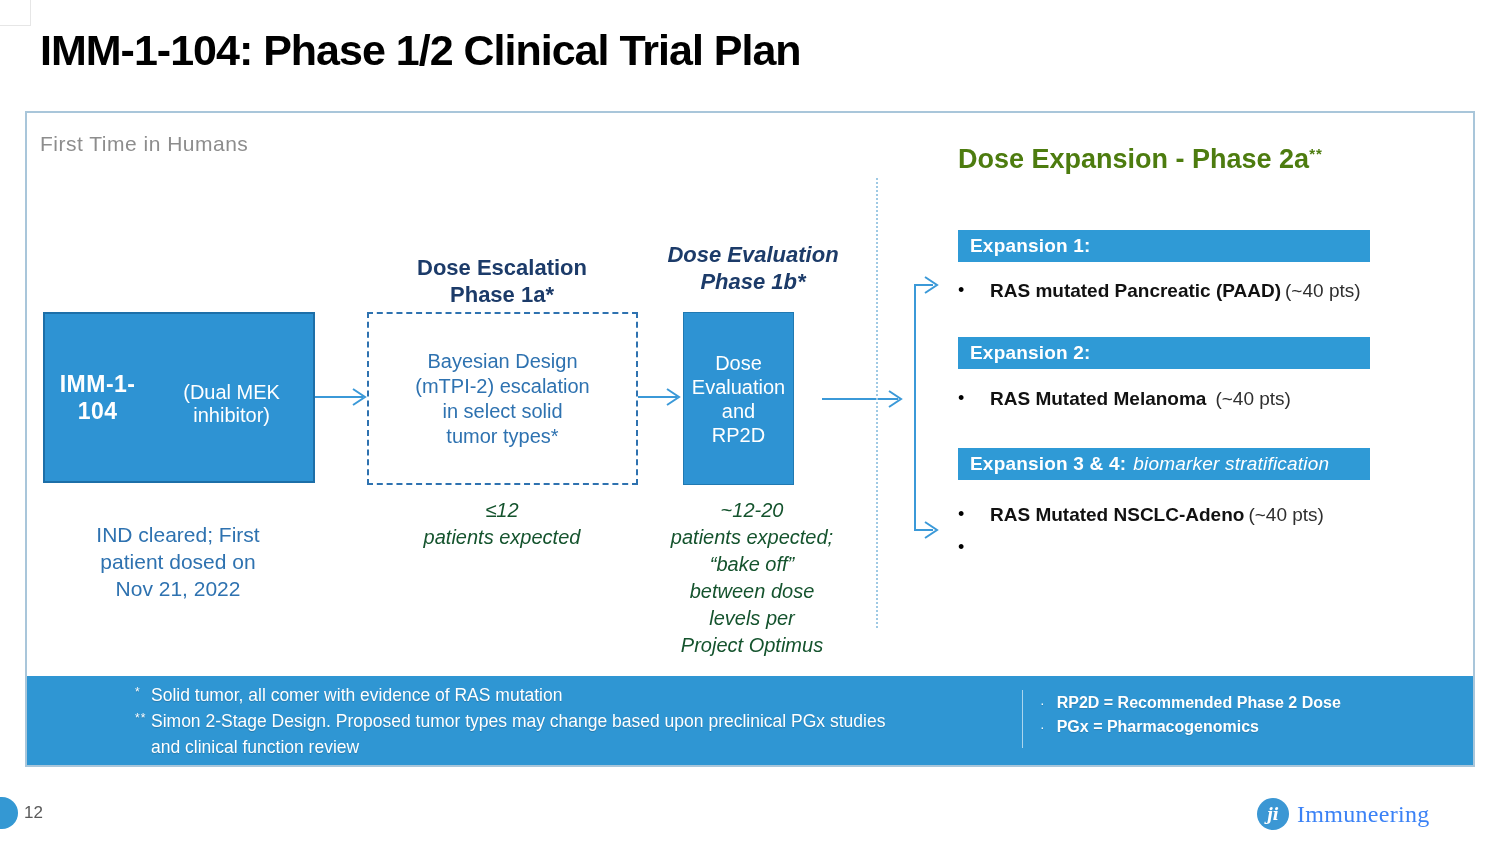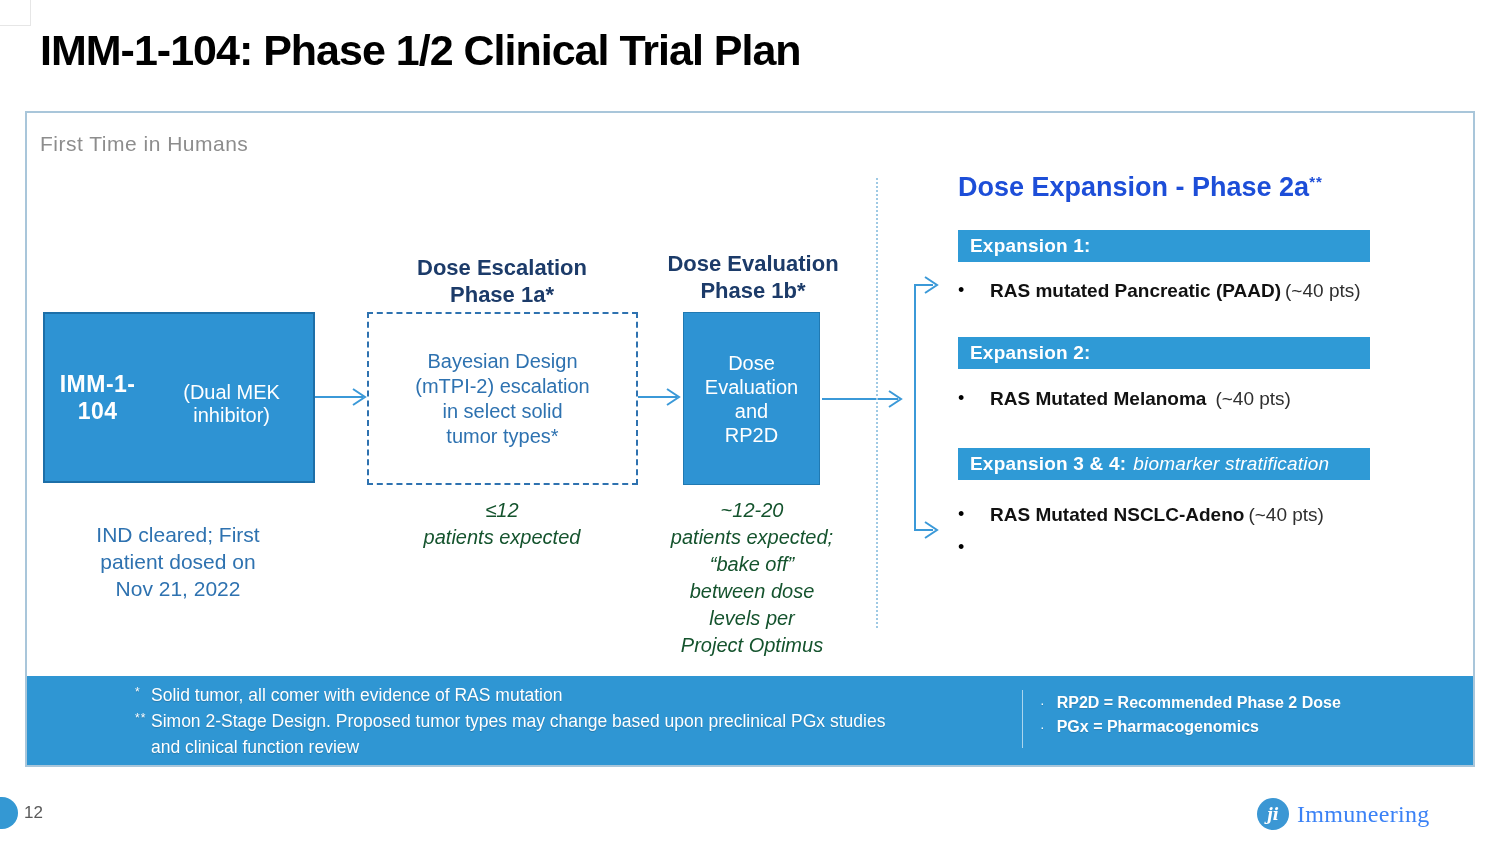--- a/index.html
+++ b/index.html
@@ -22,34 +22,34 @@
 
   .imm-box{left:43px;top:312px;width:272px;height:171px;background:#2e93d3;border:2px solid #1d6fa8;
     box-sizing:border-box;display:flex;flex-direction:row;align-items:center;justify-content:center;
     color:#fff;text-align:center;}
   .imm-box-title{font-size:23px;font-weight:bold;letter-spacing:.5px;}
   .imm-box-sub{font-size:20px;margin-top:12px;}
   .imm-note{left:58px;top:521px;width:240px;font-size:21px;line-height:27px;color:#2e72b0;text-align:center;}
 
   .col-header{font-size:22px;font-weight:bold;color:#1c3b69;text-align:center;line-height:27px;}
   .esc-header{left:372px;top:254px;width:260px;}
-  .eval-header{left:623px;top:250px;width:260px;}
+  .eval-header{left:623px;top:241px;width:260px;font-style:italic;}
 
   .esc-box{left:367px;top:312px;width:271px;height:173px;border:2px dashed #2e72b0;box-sizing:border-box;
     display:flex;align-items:center;justify-content:center;color:#2e72b0;font-size:20px;line-height:25px;text-align:center;}
-  .eval-box{left:683px;top:312px;width:137px;height:173px;background:#2e93d3;border:1px solid #2079b2;box-sizing:border-box;
+  .eval-box{left:683px;top:312px;width:111px;height:173px;background:#2e93d3;border:1px solid #2079b2;box-sizing:border-box;
     display:flex;align-items:center;justify-content:center;color:#fff;font-size:20px;line-height:24px;text-align:center;}
 
   .flow-note{font-style:italic;color:#14532d;font-size:20px;line-height:27px;text-align:center;}
   .esc-note{left:382px;top:497px;width:240px;}
   .eval-note{left:632px;top:497px;width:240px;}
 
   .phase-divider{left:876px;top:178px;height:450px;width:0;border-left:2px dotted #9ec9e4;}
 
-  .exp-header{left:958px;top:144px;font-size:27px;font-weight:bold;color:#1d4ed8;margin-top:28px;}
+  .exp-header{left:958px;top:144px;font-size:27px;font-weight:bold;color:#4d7c0f;}
   .exp-header .sup{font-size:15px;position:relative;top:-9px;letter-spacing:1px;}
 
   .bar{left:958px;width:412px;height:32px;background:#2f9ad6;color:#fff;display:flex;align-items:center;
     padding:0 12px;box-sizing:border-box;font-size:19px;font-weight:bold;letter-spacing:.2px;}
   .bar1{top:230px;} .bar2{top:337px;} .bar3{top:448px;}
   .bar-italic{font-style:italic;font-weight:normal;margin-left:7px;}
 
   .bullet-row{left:958px;width:470px;display:flex;font-size:19px;color:#111;line-height:23px;}
   .bullet-row .dot{width:32px;font-size:18px;color:#000;}
   .b-bold{font-weight:bold;}

